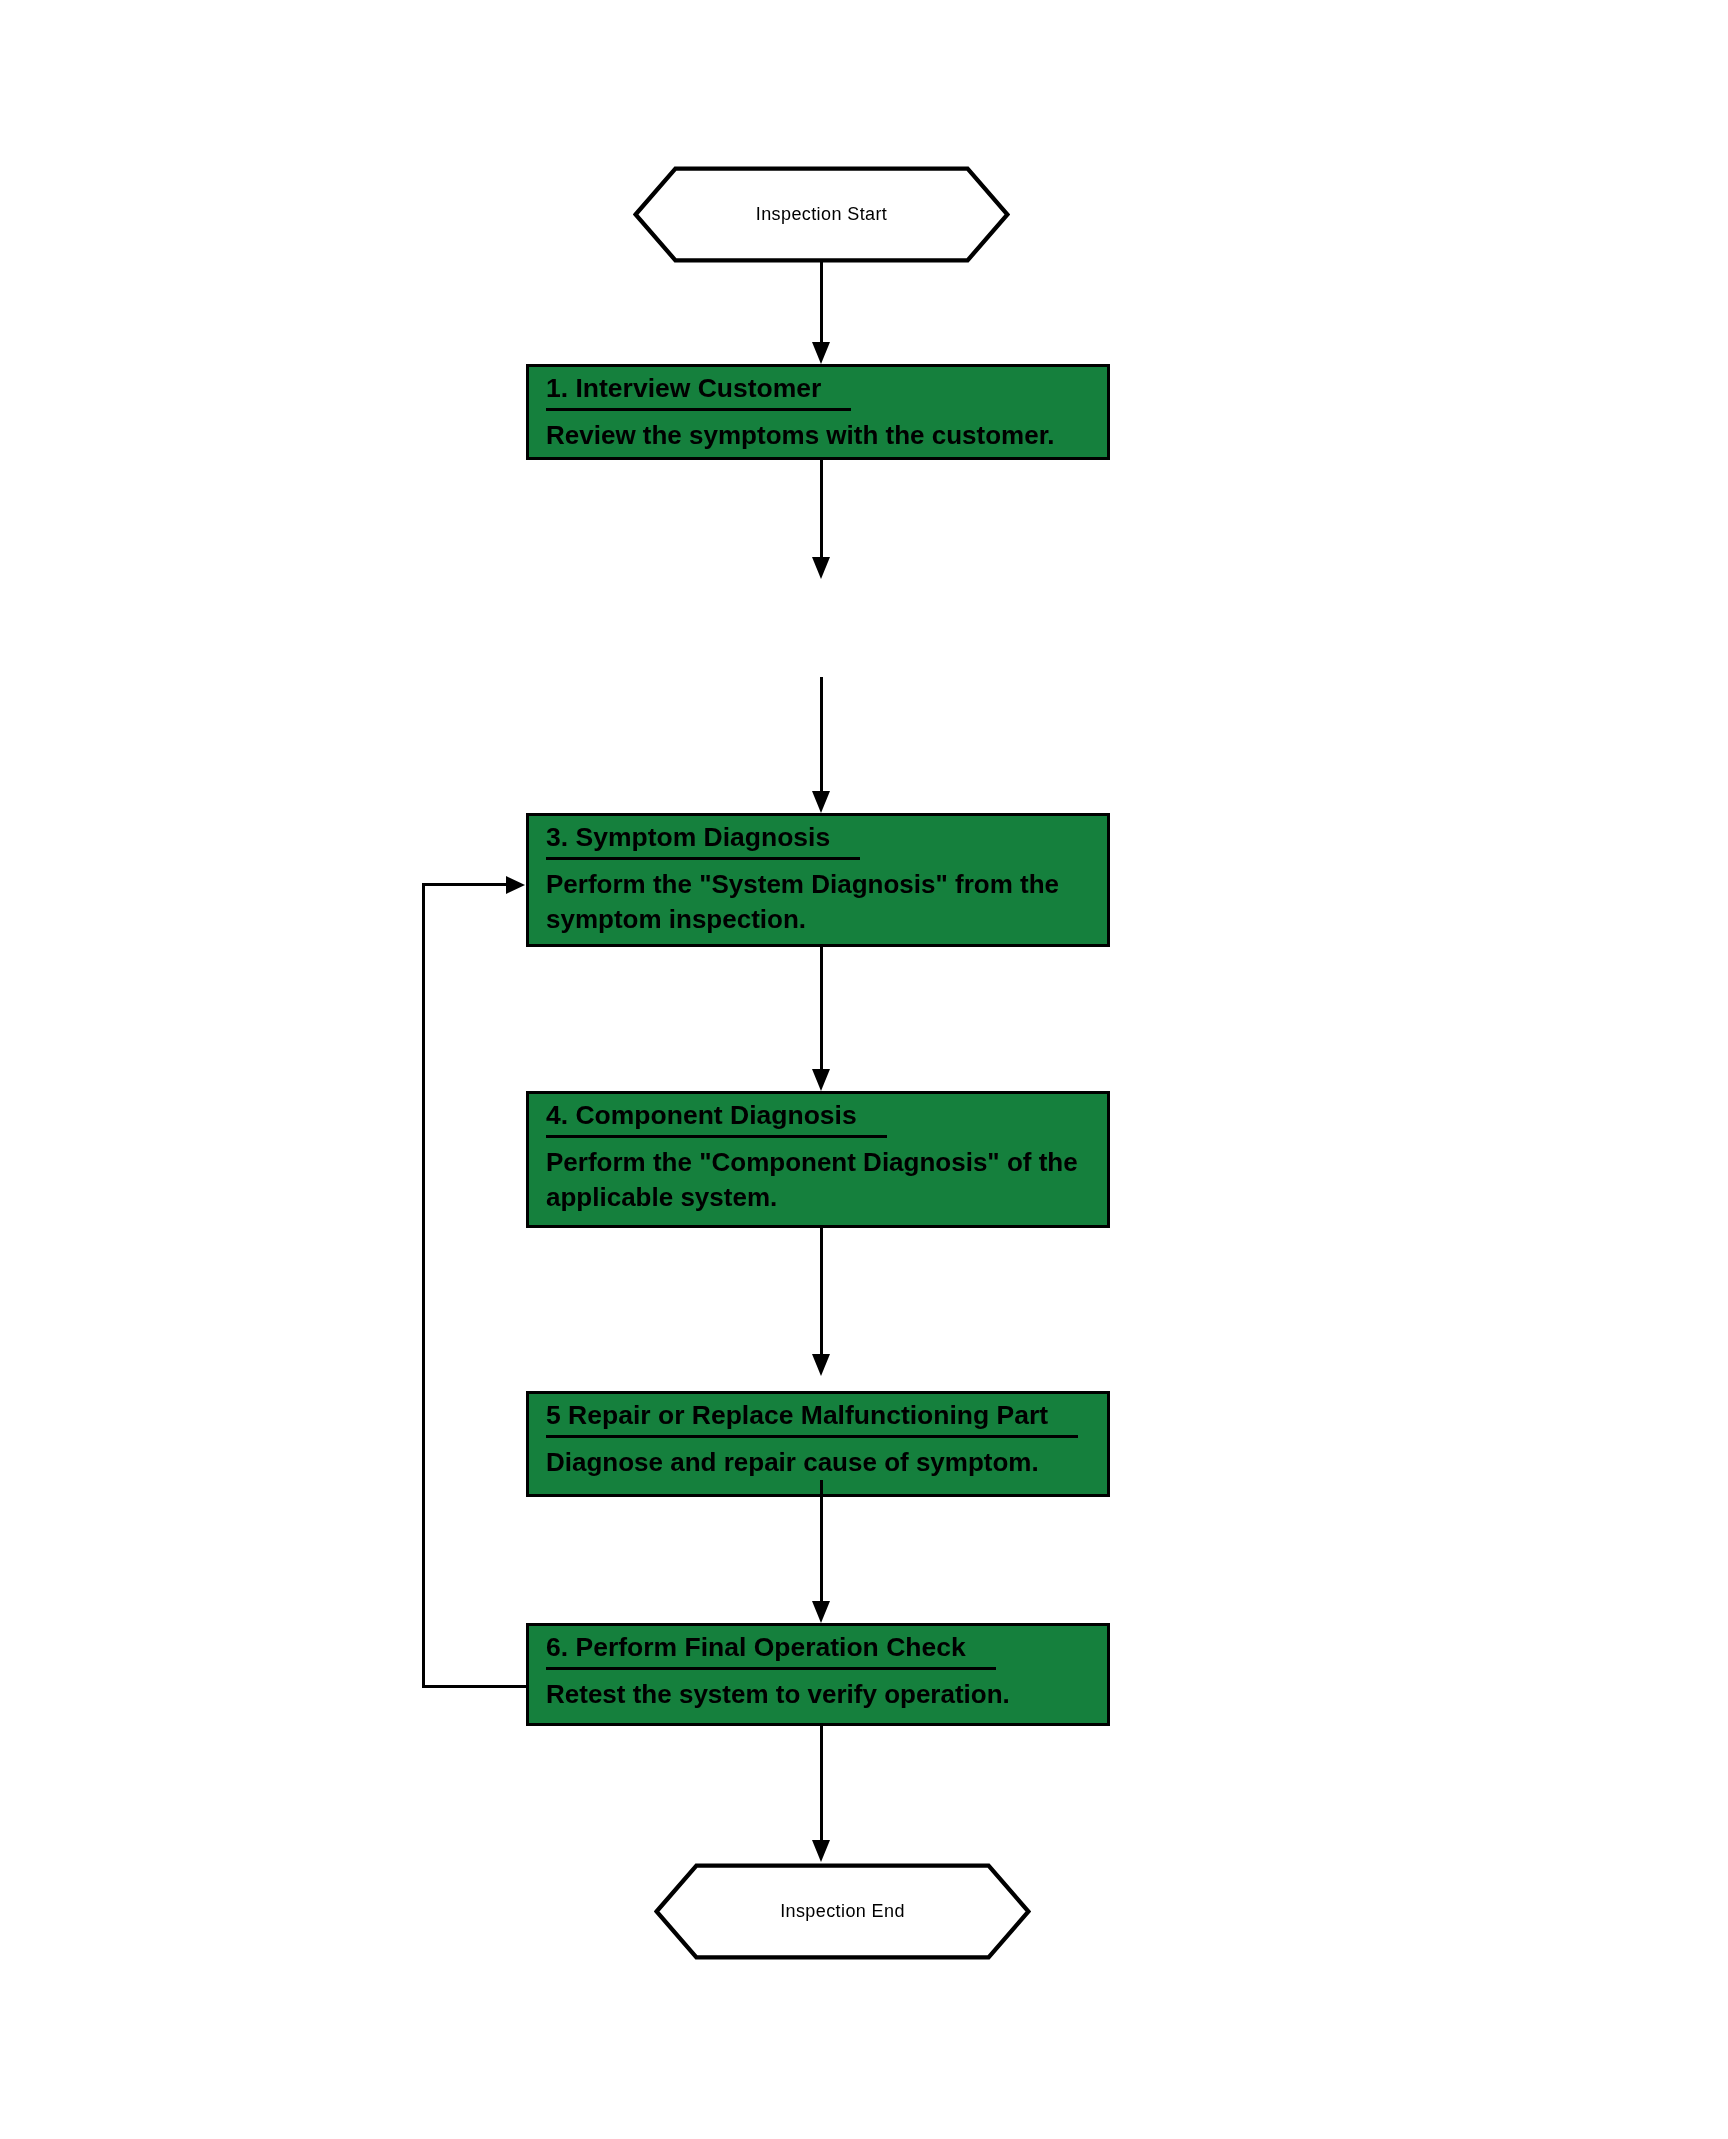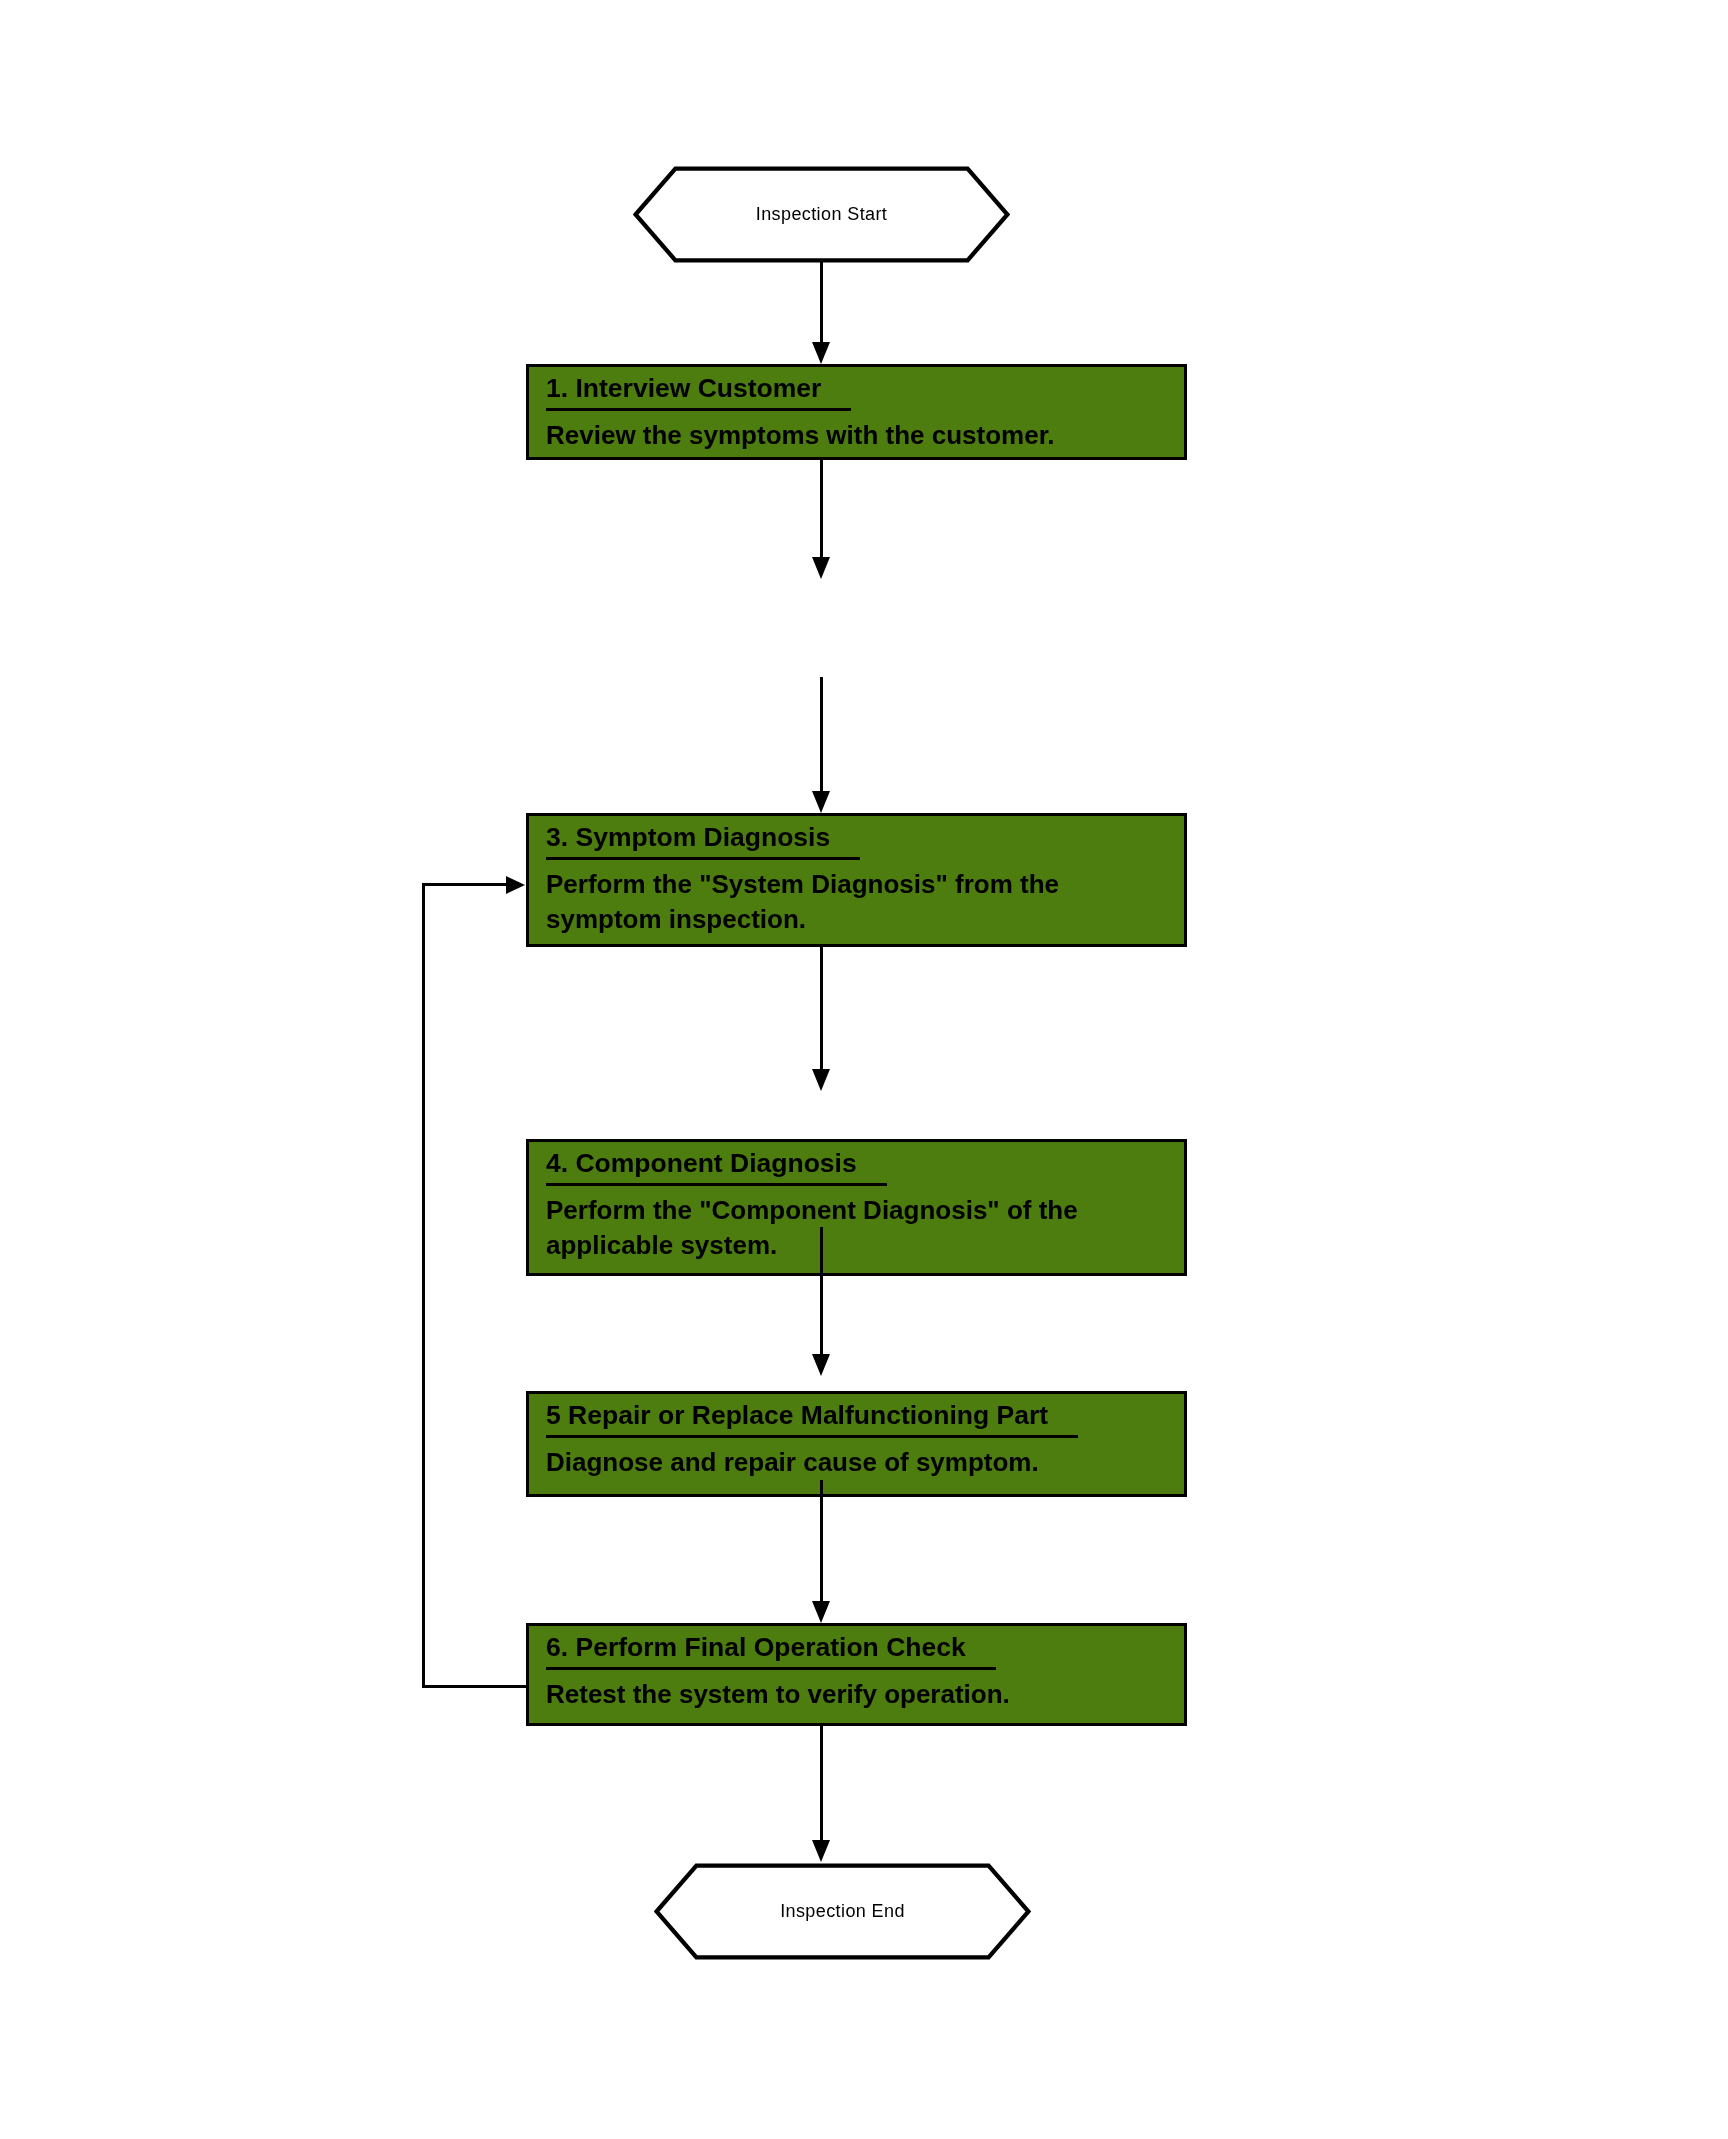--- a/index.html
+++ b/index.html
@@ -32,30 +32,30 @@
     font-size: 18px;
     letter-spacing: 0.4px;
   }
   .hex-start { left: 633px; top: 166px; }
   .hex-end   { left: 654px; top: 1863px; }
 
   
   .step {
     position: absolute;
     left: 526px;
-    width: 661px;
+    width: 584px;
     box-sizing: border-box;
-    background: #4d7c0f;
+    background: #15803d;
     border: 3.4px solid #000000;
     padding: 6px 17px 16px 17px;
   }
   .step-1 { top: 364px;  height: 96px; }
   .step-2 { top: 579px; height: 99px; }
   .step-3 { top: 813px; height: 134px; }
-  .step-4 { top: 1091px; height: 137px; margin-top: 48px; }
+  .step-4 { top: 1091px; height: 137px; }
   .step-5 { top: 1376px; height: 106px; margin-top: 15px; }
   .step-6 { top: 1623px; height: 103px; }
 
   .step-title {
     display: inline-block;
     font-size: 26.5px;
     font-weight: bold;
     line-height: 31px;
     white-space: nowrap;
     border-bottom: 3.9px solid #000000;

